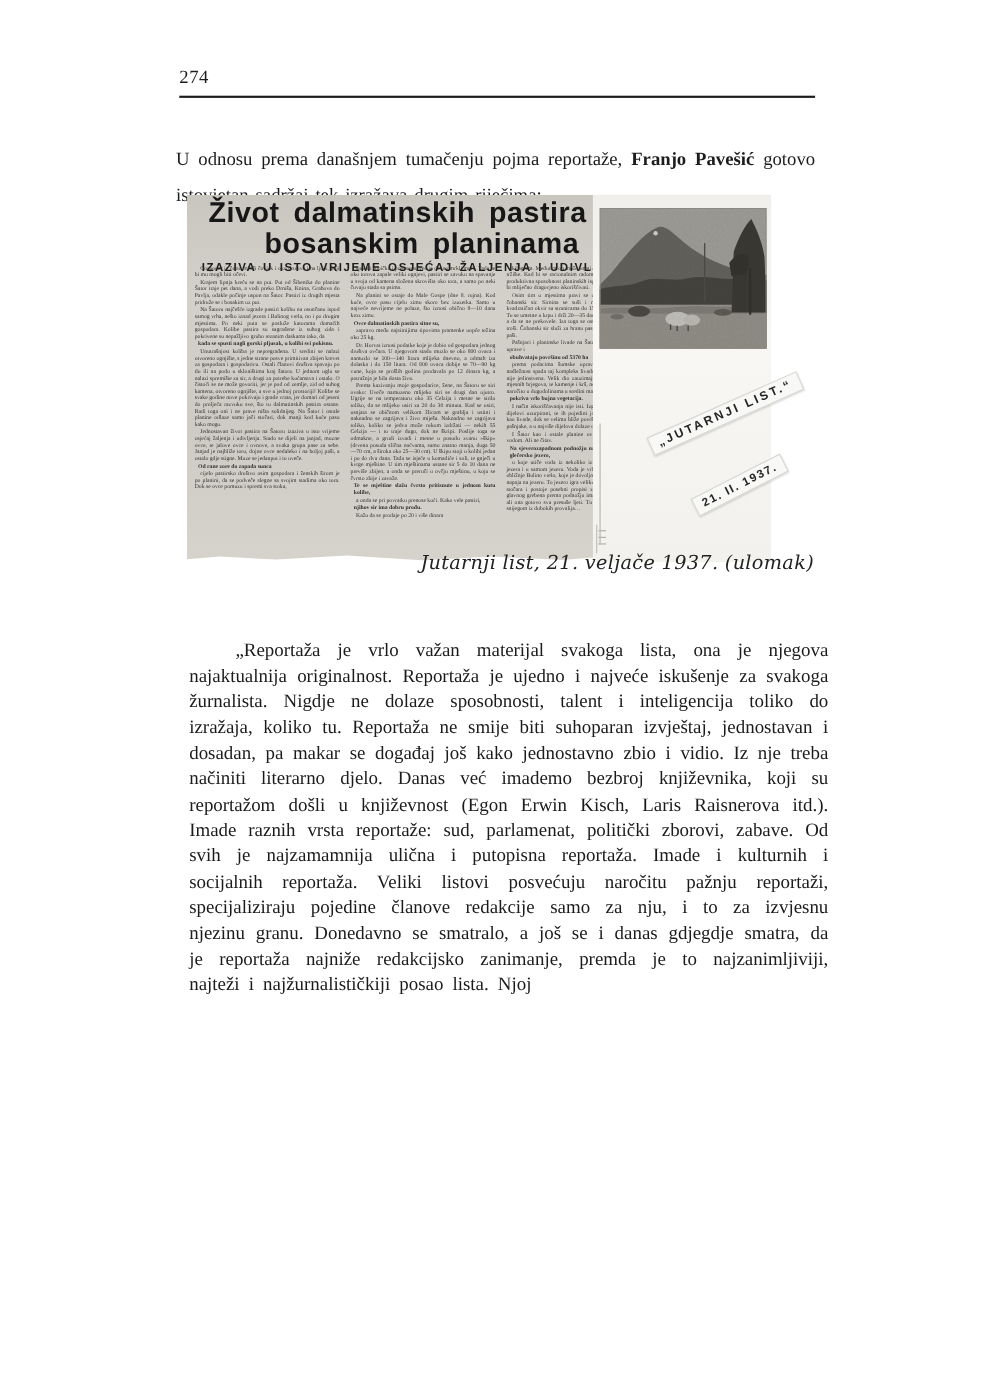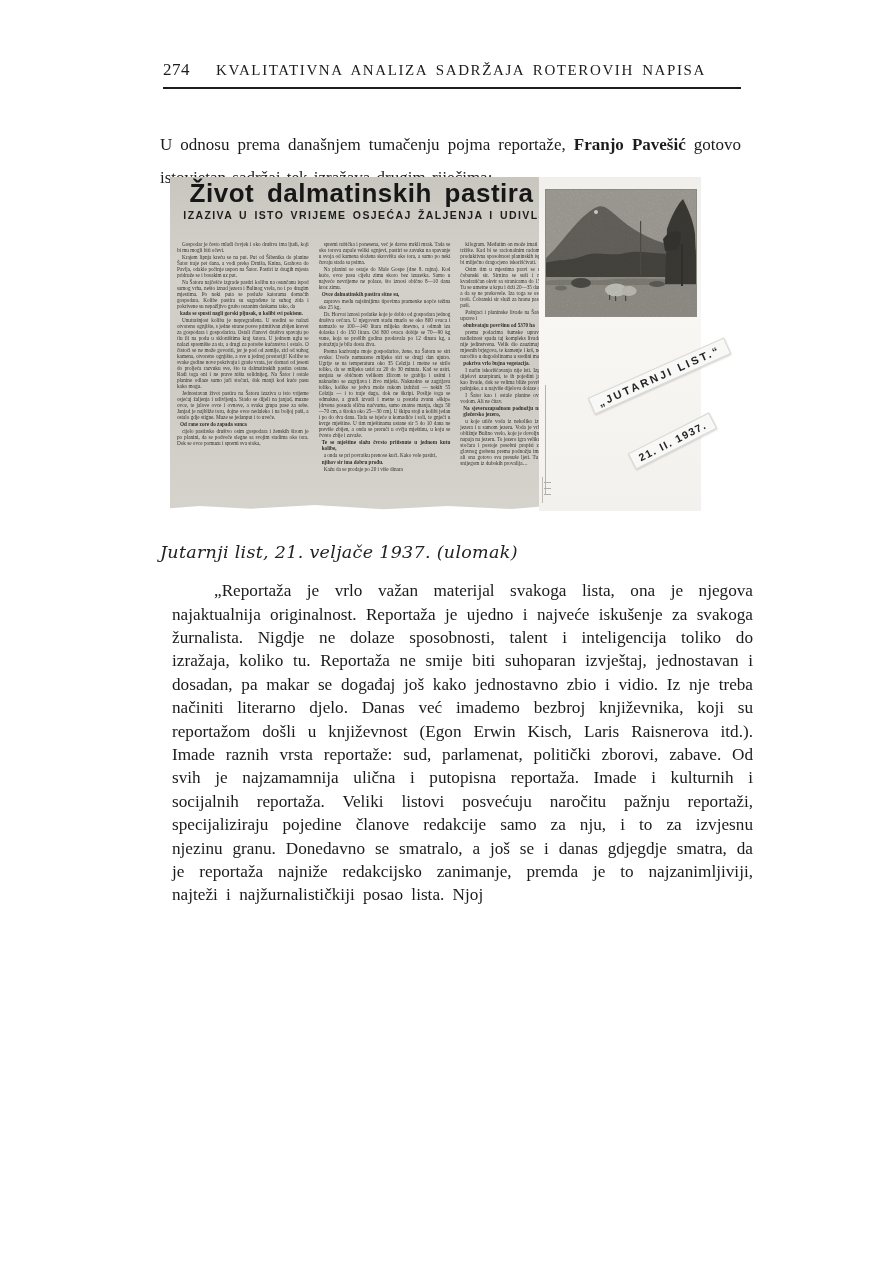--- a/index.html
+++ b/index.html
@@ -58,48 +58,48 @@
   .stamp{
     position:absolute;background:#f8f8f6;border:1px solid #d8d6d1;
     box-shadow:0 1px 2px rgba(0,0,0,0.18);
     font-family:"Liberation Sans", sans-serif;font-weight:700;color:#242424;
     padding:2px 7px;white-space:nowrap;
   }
   .stamp1{left:46px;top:190px;transform:rotate(-24deg);font-size:11px;letter-spacing:2.5px;}
   .stamp2{left:88px;top:255px;transform:rotate(-27deg);font-size:10.5px;letter-spacing:1.5px;}
   
   .caption{
-    position:absolute;left:160px;top:532px;width:580px;text-align:left;
+    position:absolute;left:160px;top:492px;width:580px;text-align:right;
     font-family:"DejaVu Serif", serif;font-style:italic;font-size:17.5px;color:#222;
     letter-spacing:0.3px;
   }
   
   .quote{
     position:absolute;left:172px;top:552px;width:581px;
     font-size:17.2px;line-height:23.4px;text-align:justify;
     text-indent:42px;word-spacing:4px;color:#1b1b1b;
   }
 </style>
 </head>
 <body>
 
 <div class="page">
 
   <div class="runhead">
     <span class="pagenum">274</span>
-    <span class="runtitle">KVALITATIVNA ANALIZA SADRŽAJA ROTEROVIH NAPISA</span>
   </div>
 
   <p class="intro"><span>U odnosu prema današnjem tumačenju pojma reportaže, </span><b>Franjo Pavešić</b><span> gotovo istovjetan sadržaj tek izražava drugim riječima:</span></p>
 
   <div class="clip">
 
     <div class="clip-left">
       <div class="headline">
         <div class="hl1">Život dalmatinskih pastira na</div>
+        <div class="hl2">bosanskim planinama</div>
         <div class="subhead">IZAZIVA U ISTO VRIJEME OSJEĆAJ ŽALJENJA I UDIVLJENJA.</div>
       </div>
       <div class="cols">
         <div class="col">
             <p class="np-p">Gospodar je često mlađi čovjek i oko društva ima ljudi, koji bi mu mogli biti očevi.</p>
             <p class="np-p">Krajem lipnja kreću se na put. Put od Šibenika do planine Šator traje pet dana, a vodi preko Drniša, Knina, Grahova do Pavlja, odakle počinje uspon na Šator. Pastiri iz drugih mjesta pridruže se i bosakim uz put.</p>
             <p class="np-p">Na Šatoru najčešće izgrade pastiri kolibu na osunčanu ispod samog vrha, nešto iznad jezera i Balinog vrela, no i po drugim mjestima. Po neki puta se posluže katorama domaćih gospodara. Kolibe pastira su sagrađene iz suhog zida i pokrivene su nepažljivo grubo rezanim daskama tako, da</p>
             <p class="np-b">kada se spusti nagli gorski pljusak, u kolibi svi pokisnu.</p>
             <p class="np-p">Unutrašnjost koliba je nepregrađena. U sredini se nalazi otvoreno ognjište, s jedne strane posve primitivan zbijen krevet za gospodara i gospodaricu. Ostali članovi društva spavaju po tlu ili na podu u skloništima kraj šatora. U jednom uglu se nalazi spremište za sir, a drugi za potrebe kućanstva i ostalo. O čistoći se ne može govoriti, jer je pod od zemlje, zid od suhog kamena, otvoreno ognjište, a sve u jednoj prostoriji! Kolibe se svake godine nove pokrivaju i grade vrata, jer domari od jeseni do proljeća razvuku sve, što tu dalmatinskih pastira ostane. Radi toga oni i ne prave ništa solidnijeg. Na Šator i ostale planine odlaze samo jači stočari, dok manji kod kuće pasu kako mogu.</p>
             <p class="np-p">Jednostavan život pastira na Šatoru izaziva u isto vrijeme osjećaj žaljenja i udivljenja. Stado se dijeli na janjad, muzne ovce, te jalove ovce i ovnove, a svaka grupa pase za sebe. Janjad je najbliže toru, dojne ovce nedaleko i na boljoj paši, a ostalo gdje stigne. Muze se jedanput i to uveče.</p>

